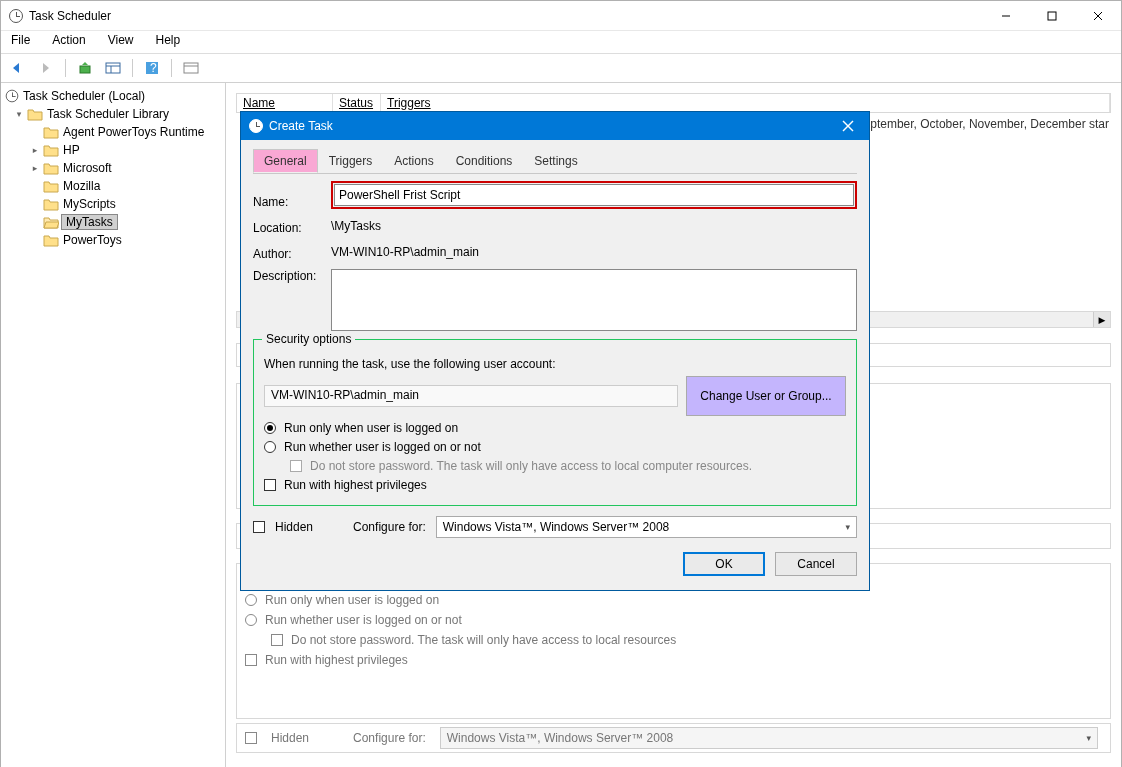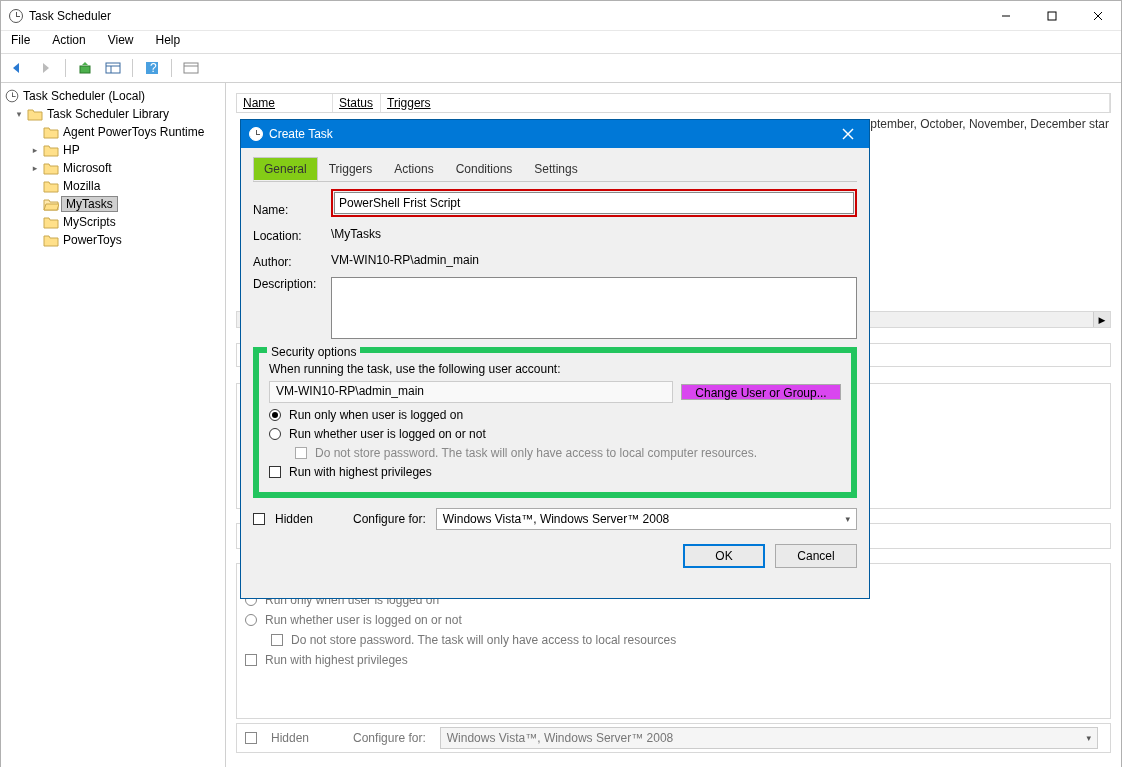--- a/index.html
+++ b/index.html
@@ -36,43 +36,43 @@
   .bottom-scroll { position:absolute; top:300px; left:10px; right:10px; height:17px; background:#f0f0f0; border:1px solid #d8d8d8; }
   .bottom-scroll .sb-right { position:absolute; right:0; top:0; width:17px; height:15px; background:#e6e6e6; border-left:1px solid #ccc; display:flex; align-items:center; justify-content:center; font-size:9px; }
 
   .bg-section { position:absolute; left:10px; right:10px; border:1px solid #d8d8d8; }
   .bg-row { display:flex; align-items:center; padding:3px 8px; gap:8px; color:#777; }
   .bg-radio { width:12px; height:12px; border:1px solid #888; border-radius:50%; background:#fff; }
   .bg-check { width:12px; height:12px; border:1px solid #888; background:#fff; }
   .bg-select { flex:1; height:22px; border:1px solid #ccc; background:#f5f5f5; display:flex; align-items:center; justify-content:space-between; padding:0 6px; margin-right:4px; color:#777; }
 
   
-  .dialog { position:absolute; left:239px; top:110px; width:630px; height:480px; background:#f0f0f0; border:1px solid #005a9e; box-shadow:none; z-index:20;margin-top:8px; }
+  .dialog { position:absolute; left:239px; top:110px; width:630px; height:480px; background:#f0f0f0; border:1px solid #005a9e; box-shadow:none; z-index:20; }
   .dlg-title { height:28px; background:#0078d7; color:#fff; display:flex; align-items:center; padding-left:8px; }
   .dlg-title .spacer { flex:1; }
   .dlg-close { width:42px; height:28px; display:flex; align-items:center; justify-content:center; color:#fff; font-size:14px; }
 
   .dlg-body { padding:8px 12px 10px 12px; }
   .dlg-tabs { display:flex; border-bottom:1px solid #c8c8c8; margin-bottom:8px; position:relative; top:1px; }
   .dlg-tab { padding:4px 10px; border:1px solid transparent; color:#333; position:relative; }
-  .dlg-tab.active { background:#84cc16; border:1px solid #c8c8c8; border-bottom:1px solid #f0f0f0; }
+  .dlg-tab.active { background:#f9a8d4; border:1px solid #c8c8c8; border-bottom:1px solid #f0f0f0; }
 
   .form-row { display:flex; align-items:flex-end; margin-bottom:8px; }
   .form-label { width:78px; color:#000; }
   .form-input { flex:1; height:22px; border:1px solid #888; padding:0 4px; background:#fff; }
   .name-wrap { flex:1; position:relative; }
   .name-highlight { border:2px solid #c00; padding:1px; }
   .form-static { flex:1; padding:2px 0; color:#000; }
   .form-textarea { flex:1; height:62px; border:1px solid #888; background:#fff; resize:none; padding:2px 4px; }
 
-  .fieldset { border:6px solid #22c55e; padding:4px 10px 8px 10px; margin:6px 0 10px 0; position:relative; }
+  .fieldset { border:1px solid #22c55e; padding:12px 10px 8px 10px; margin:6px 0 10px 0; position:relative; }
   .fieldset .legend { position:absolute; top:-8px; left:8px; background:#f0f0f0; padding:0 4px; color:#000; }
   .sec-row { display:flex; align-items:center; margin:5px 0; gap:8px; }
   .user-field { flex:1; height:22px; border:1px solid #ccc; background:#f9f9f9; padding:2px 6px; color:#000; }
-  .change-btn { width:160px; height:16px; border:1px solid #aaa; background:#d946ef; }
+  .change-btn { width:160px; height:40px; border:1px solid #aaa; background:#c4b5fd; }
   .radio { width:12px; height:12px; border:1px solid #333; border-radius:50%; display:inline-flex; align-items:center; justify-content:center; background:#fff; }
   .radio.sel::after { content:""; width:6px; height:6px; background:#000; border-radius:50%; }
   .check { width:12px; height:12px; border:1px solid #333; background:#fff; }
   .disabled { color:#888; }
 
   .dlg-footer { display:flex; align-items:center; gap:10px; }
   .cfg-select { flex:1; height:22px; border:1px solid #aaa; background:#fff; display:flex; align-items:center; justify-content:space-between; padding:0 6px; }
   .btn { width:82px; height:24px; border:1px solid #aaa; background:#eaeaea; }
   .btn.primary { border:2px solid #0078d7; }
 
@@ -209,40 +209,40 @@
       <div class="tree-row">
           <span class="tree-indent" style="width:22px;"></span>
           <span class="tree-expander none">–</span>
           <span class="folder-icon">
             <svg width="16" height="14">
               <path d="M1 3 L6 3 L7 5 L15 5 L15 13 L1 13 Z" fill="#ffe08a" stroke="#caa84e"></path>
             </svg>
           </span>
           <span class="tree-label">Mozilla</span>
         </div>
+      <div class="tree-row">
+          <span class="tree-indent" style="width:22px;"></span>
+          <span class="tree-expander none">–</span>
+          <span class="folder-icon">
+            <svg width="16" height="14">
+              <path d="M1 3 L6 3 L7 5 L15 5 L15 13 L1 13 Z" fill="#ffe08a" stroke="#caa84e"></path>
+            </svg>
+          </span>
+          <span class="tree-label">MyScripts</span>
+        </div>
       <div class="tree-row selected">
           <span class="tree-indent" style="width:22px;"></span>
           <span class="tree-expander none">–</span>
           <span class="folder-icon">
             <svg width="16" height="14">
               <path d="M1 3 L6 3 L7 5 L15 5 L15 13 L1 13 Z" fill="#ffe9af" stroke="#caa84e"></path>
               <path d="M3 7 L16 7 L14 13 L1 13 Z" fill="#ffe08a" stroke="#caa84e"></path>
             </svg>
           </span>
           <span class="tree-label">MyTasks</span>
-        </div>
-      <div class="tree-row">
-          <span class="tree-indent" style="width:22px;"></span>
-          <span class="tree-expander none">–</span>
-          <span class="folder-icon">
-            <svg width="16" height="14">
-              <path d="M1 3 L6 3 L7 5 L15 5 L15 13 L1 13 Z" fill="#ffe08a" stroke="#caa84e"></path>
-            </svg>
-          </span>
-          <span class="tree-label">MyScripts</span>
         </div>
       <div class="tree-row">
           <span class="tree-indent" style="width:22px;"></span>
           <span class="tree-expander none">–</span>
           <span class="folder-icon">
             <svg width="16" height="14">
               <path d="M1 3 L6 3 L7 5 L15 5 L15 13 L1 13 Z" fill="#ffe08a" stroke="#caa84e"></path>
             </svg>
           </span>
           <span class="tree-label">PowerToys</span>

